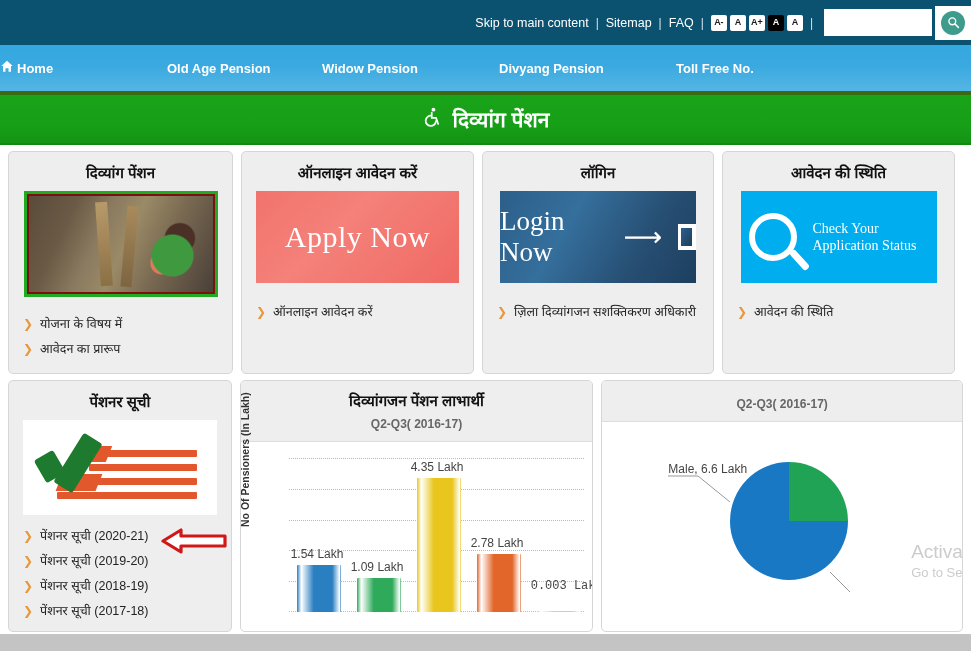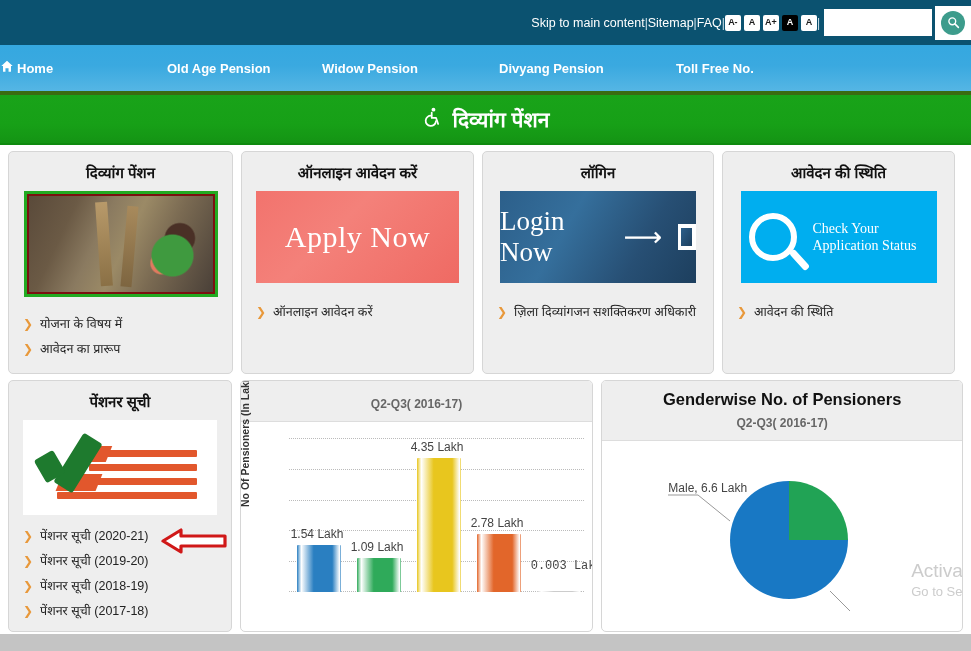--- a/index.html
+++ b/index.html
@@ -16,20 +16,21 @@
     background: #0b5270;
     display: flex;
     align-items: center;
     justify-content: flex-end;
     padding-right: 0;
     position: relative;
   }
   .topbar-inner {
     display: flex;
     align-items: center;
+    gap: 7px;
     color: #ffffff;
     font-size: 12.5px;
     height: 100%;
   }
   .tb-link { color: #ffffff; text-decoration: none; white-space: nowrap; }
   .tb-sep { color: #cfe3ec; font-size: 12px; }
   .font-btns { display: flex; align-items: center; gap: 3px; }
   .fbtn {
     width: 16px; height: 16px;
     background: #ffffff; color: #1a1a1a;
@@ -483,20 +484,21 @@
       <span>पेंशनर सूची (2017-18)</span>
     </a>
 
     <svg class="red-arrow" viewBox="0 0 66 28">
       <path d="M2 14 L20 3 L20 9 L64 9 L64 19 L20 19 L20 25 Z" fill="#ffffff" stroke="#d01818" stroke-width="3.2" stroke-linejoin="round"></path>
     </svg>
   </div>
 
   <div class="card r2c1">
     <div class="chart-head">
+      <div class="chart-title">दिव्यांगजन पेंशन लाभार्थी</div>
       <div class="chart-sub">Q2-Q3( 2016-17)</div>
     </div>
     <div class="chart-body">
       <div class="ylabel">
         <span>No Of Pensioners (In Lakh)</span>
       </div>
       <div class="bars-area" id="bars-area">
           <div class="gridline" style="top: 123.2px;"></div>
           <div class="gridline" style="top: 92.4px;"></div>
           <div class="gridline" style="top: 61.6px;"></div>
@@ -512,21 +514,20 @@
           <div class="bar" style="left: 188px; width: 44px; height: 57.904px; background: linear-gradient(to right, rgb(226, 102, 42) 0%, rgb(255, 255, 255) 10%, rgb(226, 102, 42) 38%, rgb(226, 102, 42) 80%, rgb(255, 255, 255) 97%, rgb(226, 102, 42) 100%);"></div>
           <div class="bar-lbl" style="left: 182px; bottom: 61.904px;">2.78 Lakh</div>
           <div class="bar" style="left: 248px; width: 44px; height: 1px; background: linear-gradient(to right, rgb(204, 204, 204) 0%, rgb(255, 255, 255) 10%, rgb(204, 204, 204) 38%, rgb(204, 204, 204) 80%, rgb(255, 255, 255) 97%, rgb(204, 204, 204) 100%);"></div>
           <div class="bar-lbl" style="left: 242px; bottom: 19px; font-family: Liberation Mono, monospace;">0.003 Lakh</div>
         </div>
     </div>
   </div>
 
   <div class="card r2c2">
     <div class="chart-head">
-      <div class="chart-title en">Genderwise No. of Pensioners</div>
       <div class="chart-sub">Q2-Q3( 2016-17)</div>
     </div>
     <div class="pie-body">
       <div class="pie"></div>
       <svg style="position:absolute;left:66px;top:46px;" width="72" height="40">
         <polyline points="0,8 30,8 62,34" fill="none" stroke="#999999" stroke-width="1"></polyline>
       </svg>
       <svg style="position:absolute;left:228px;top:150px;" width="60" height="40">
         <polyline points="0,0 26,26" fill="none" stroke="#999999" stroke-width="1"></polyline>
       </svg>

